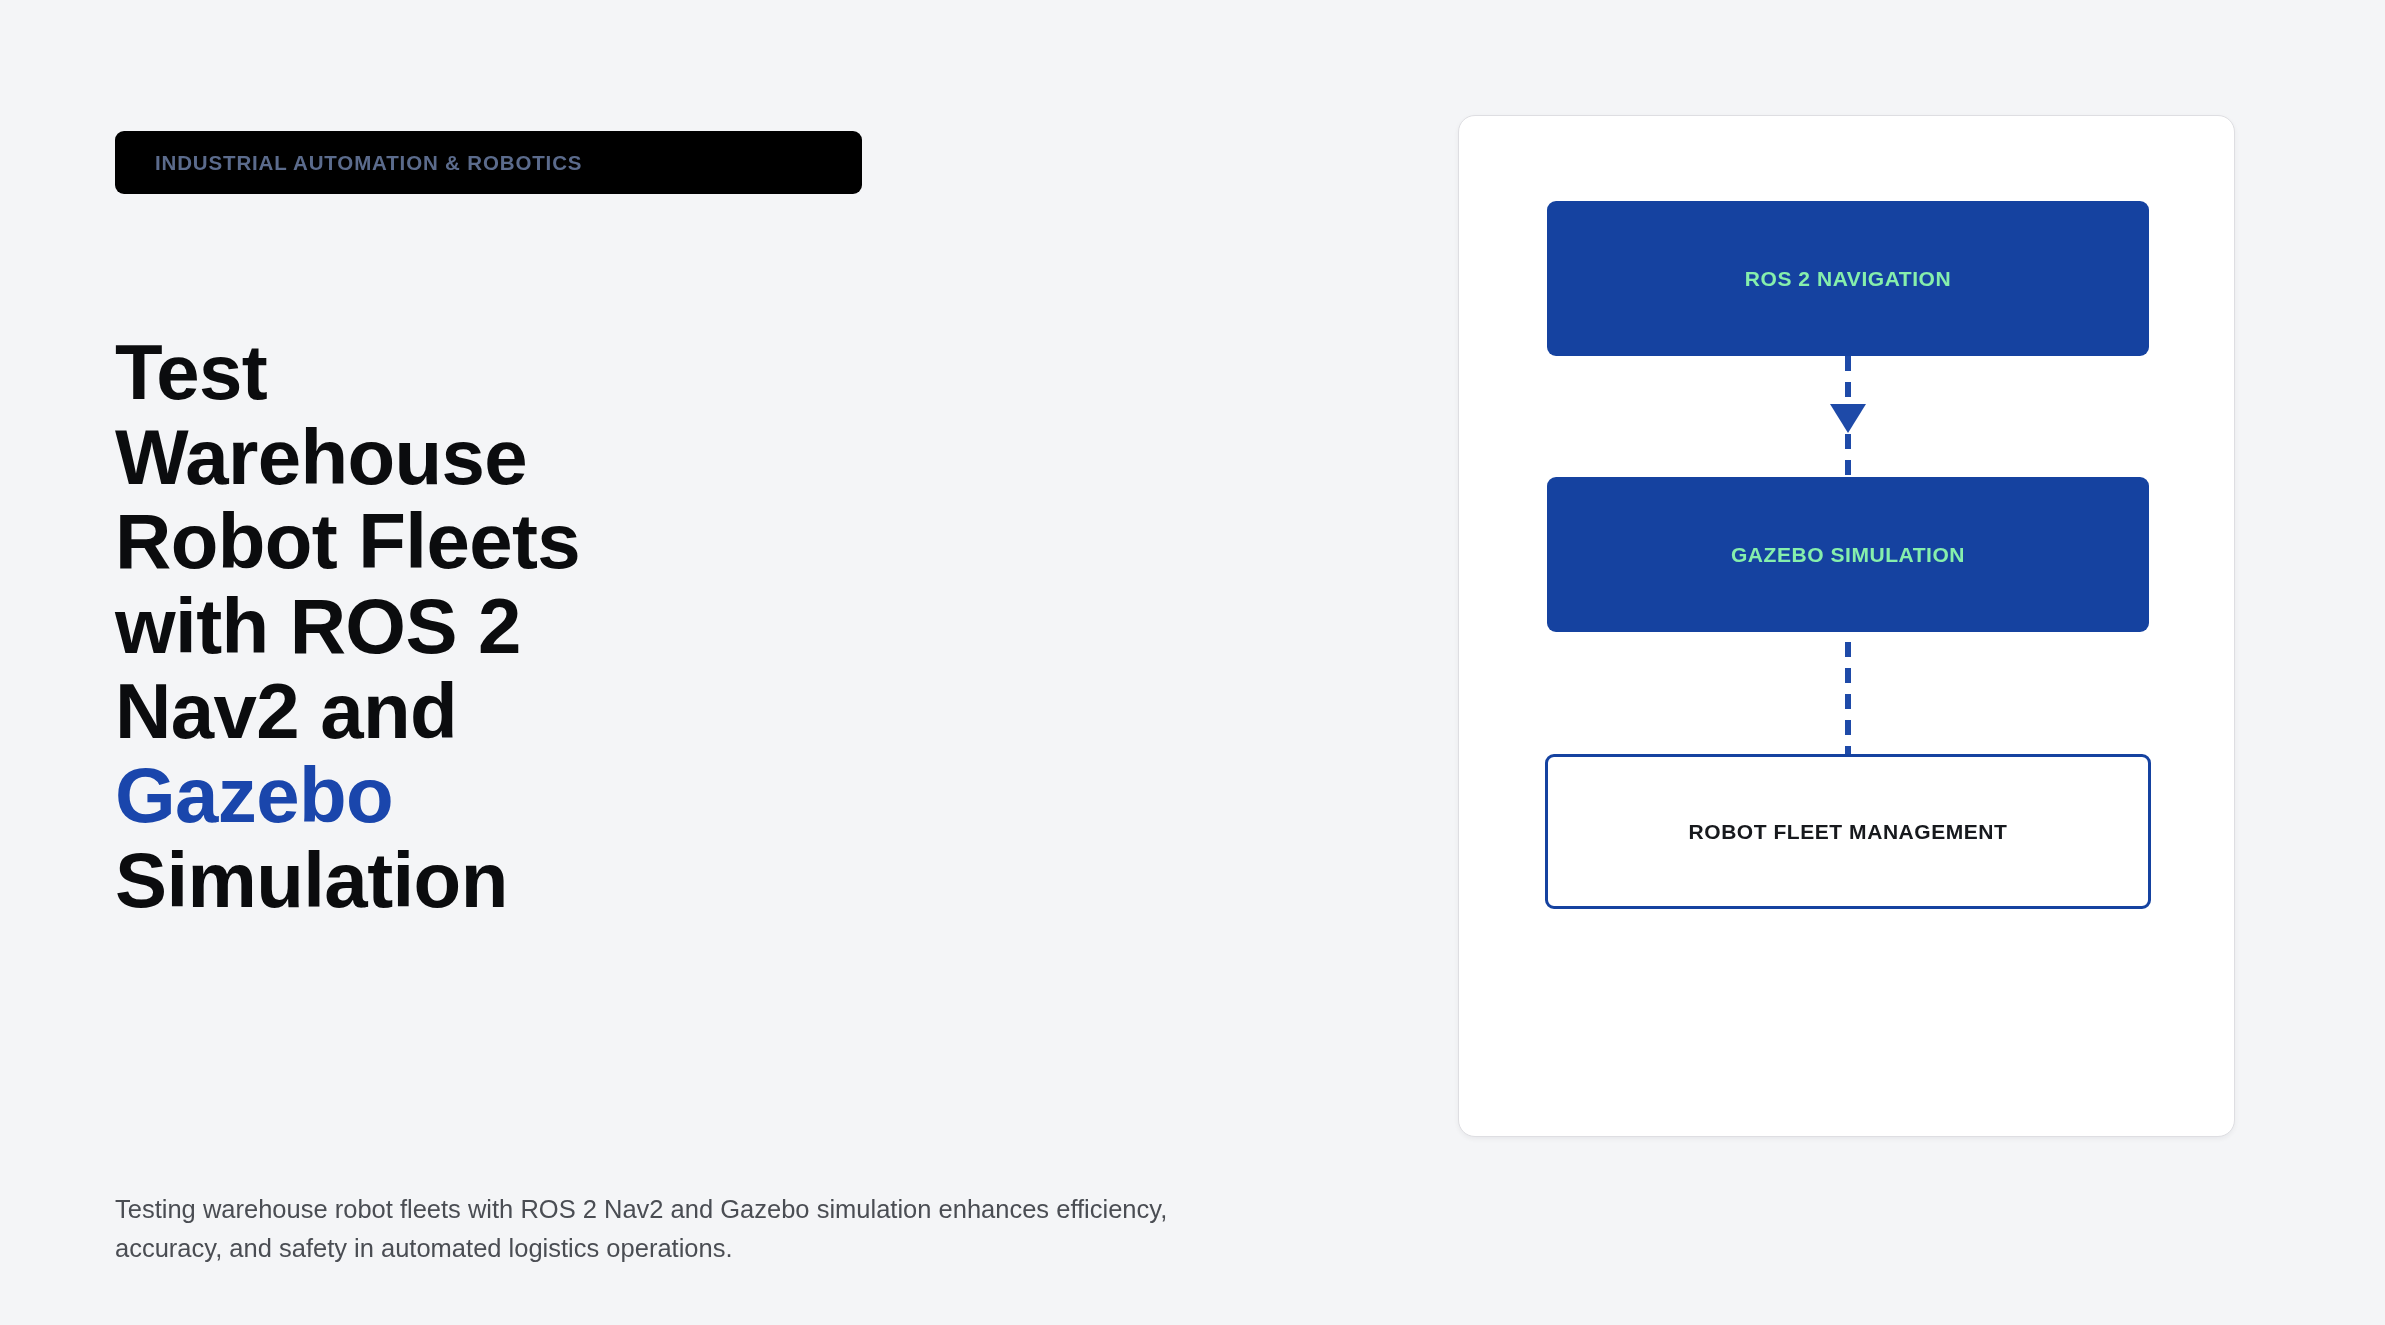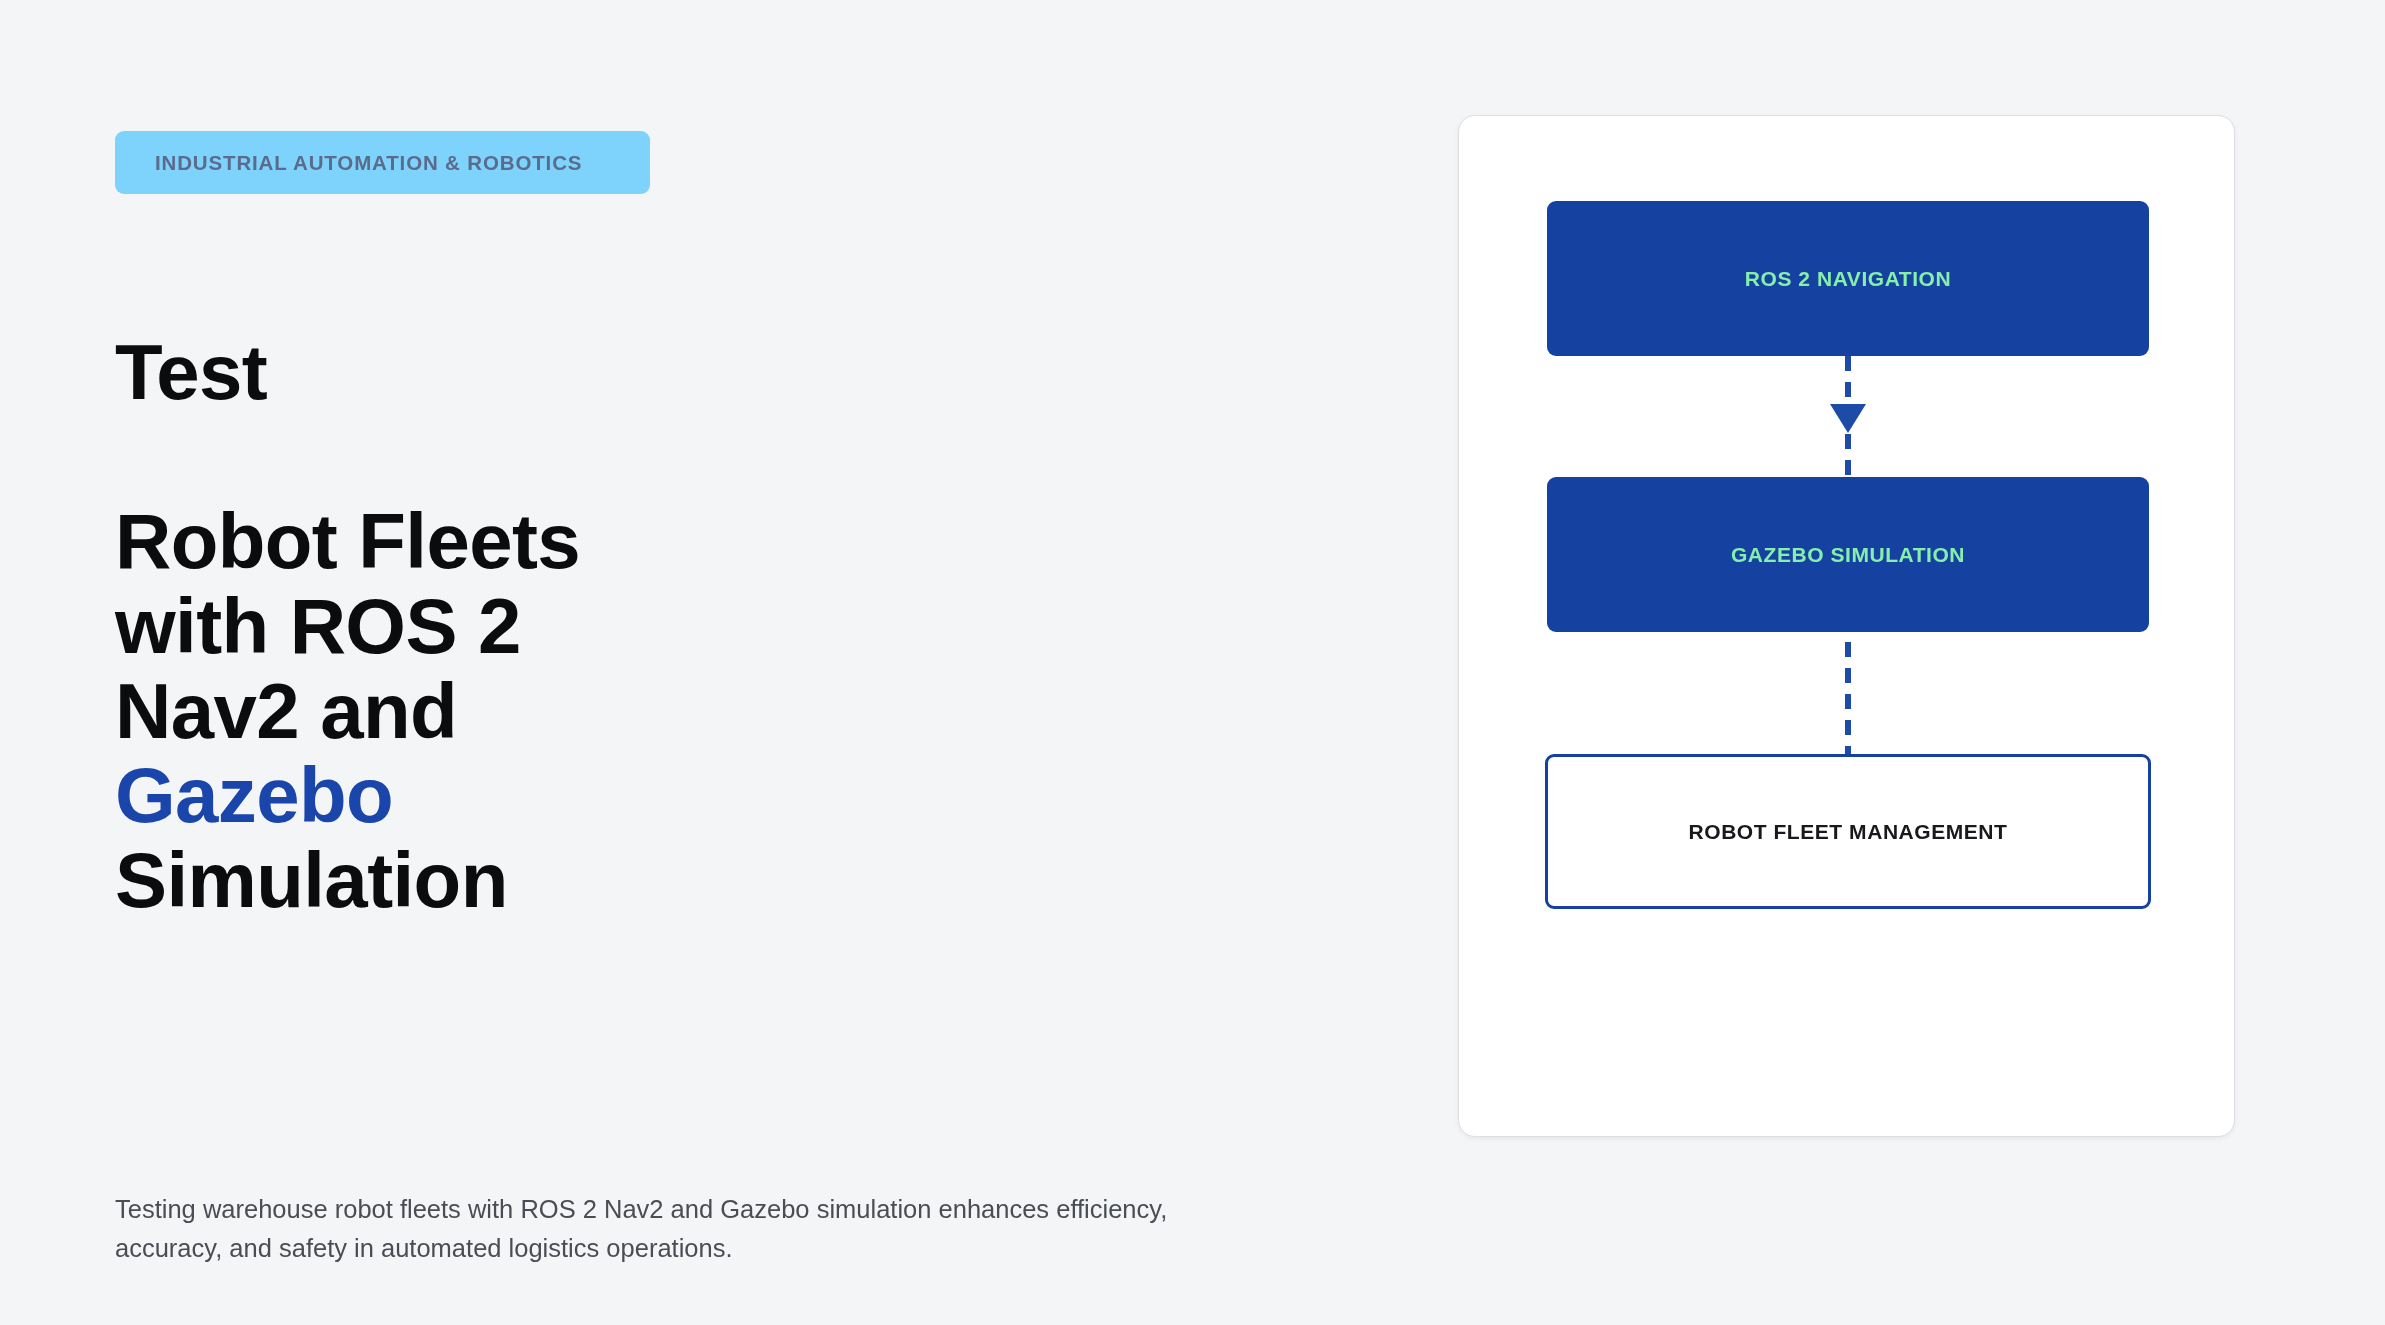--- a/index.html
+++ b/index.html
@@ -22,23 +22,23 @@
     left: 115px;
     top: 0;
     width: 1200px;
     height: 1325px;
   }
 
   .eyebrow-badge {
     position: absolute;
     left: 0;
     top: 131px;
-    width: 535px;
+    width: 747px;
     height: 63px;
-    background: #7dd3fc;
+    background: #000000;
     border-radius: 9px;
     display: flex;
     align-items: center;
   }
 
   .eyebrow-badge-label {
     padding-left: 40px;
     font-size: 20.5px;
     font-weight: 700;
     letter-spacing: 0.85px;
@@ -138,21 +138,21 @@
 <body>
 
 <div class="left-col">
 
   <div class="eyebrow-badge">
     <span class="eyebrow-badge-label">INDUSTRIAL AUTOMATION &amp; ROBOTICS</span>
   </div>
 
   <h1 class="headline">
     <span>Test</span><br>
-    <br>
+    <span>Warehouse</span><br>
     <span>Robot Fleets</span><br>
     <span>with ROS 2</span><br>
     <span>Nav2 and</span><br>
     <span class="accent">Gazebo</span><br>
     <span>Simulation</span>
   </h1>
 
   <p class="lede">Testing warehouse robot fleets with ROS 2 Nav2 and Gazebo simulation enhances efficiency, accuracy, and safety in automated logistics operations.</p>
 
 </div>

